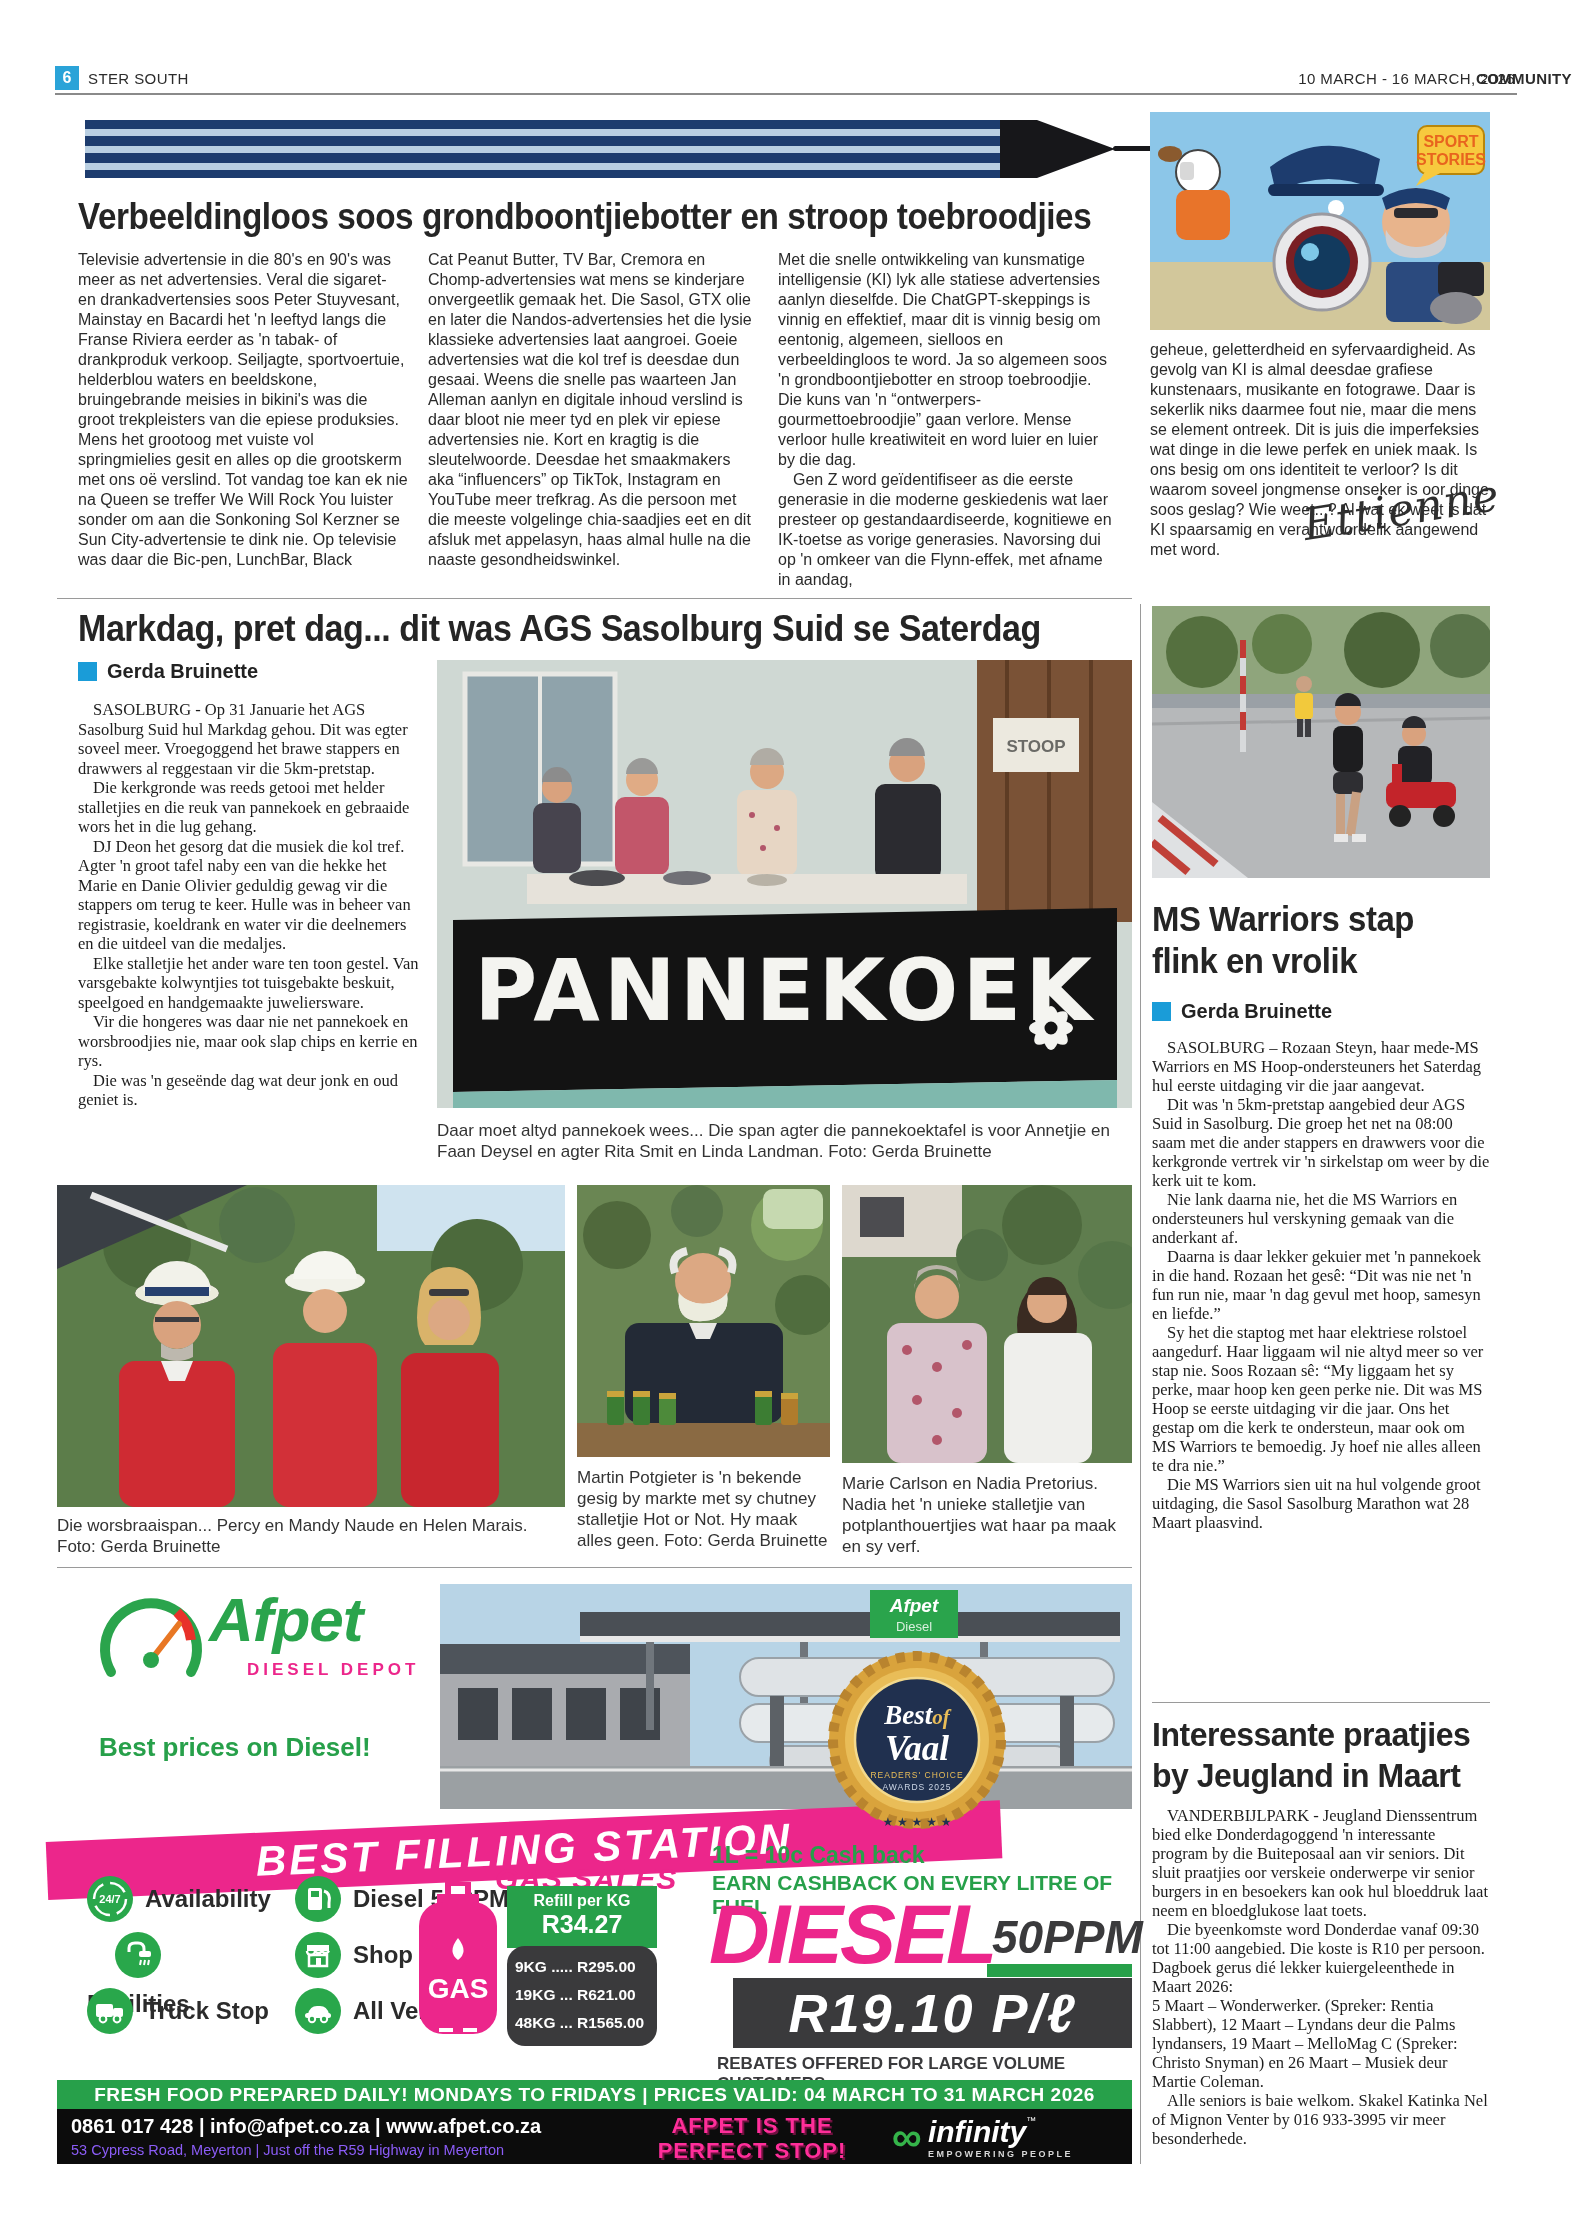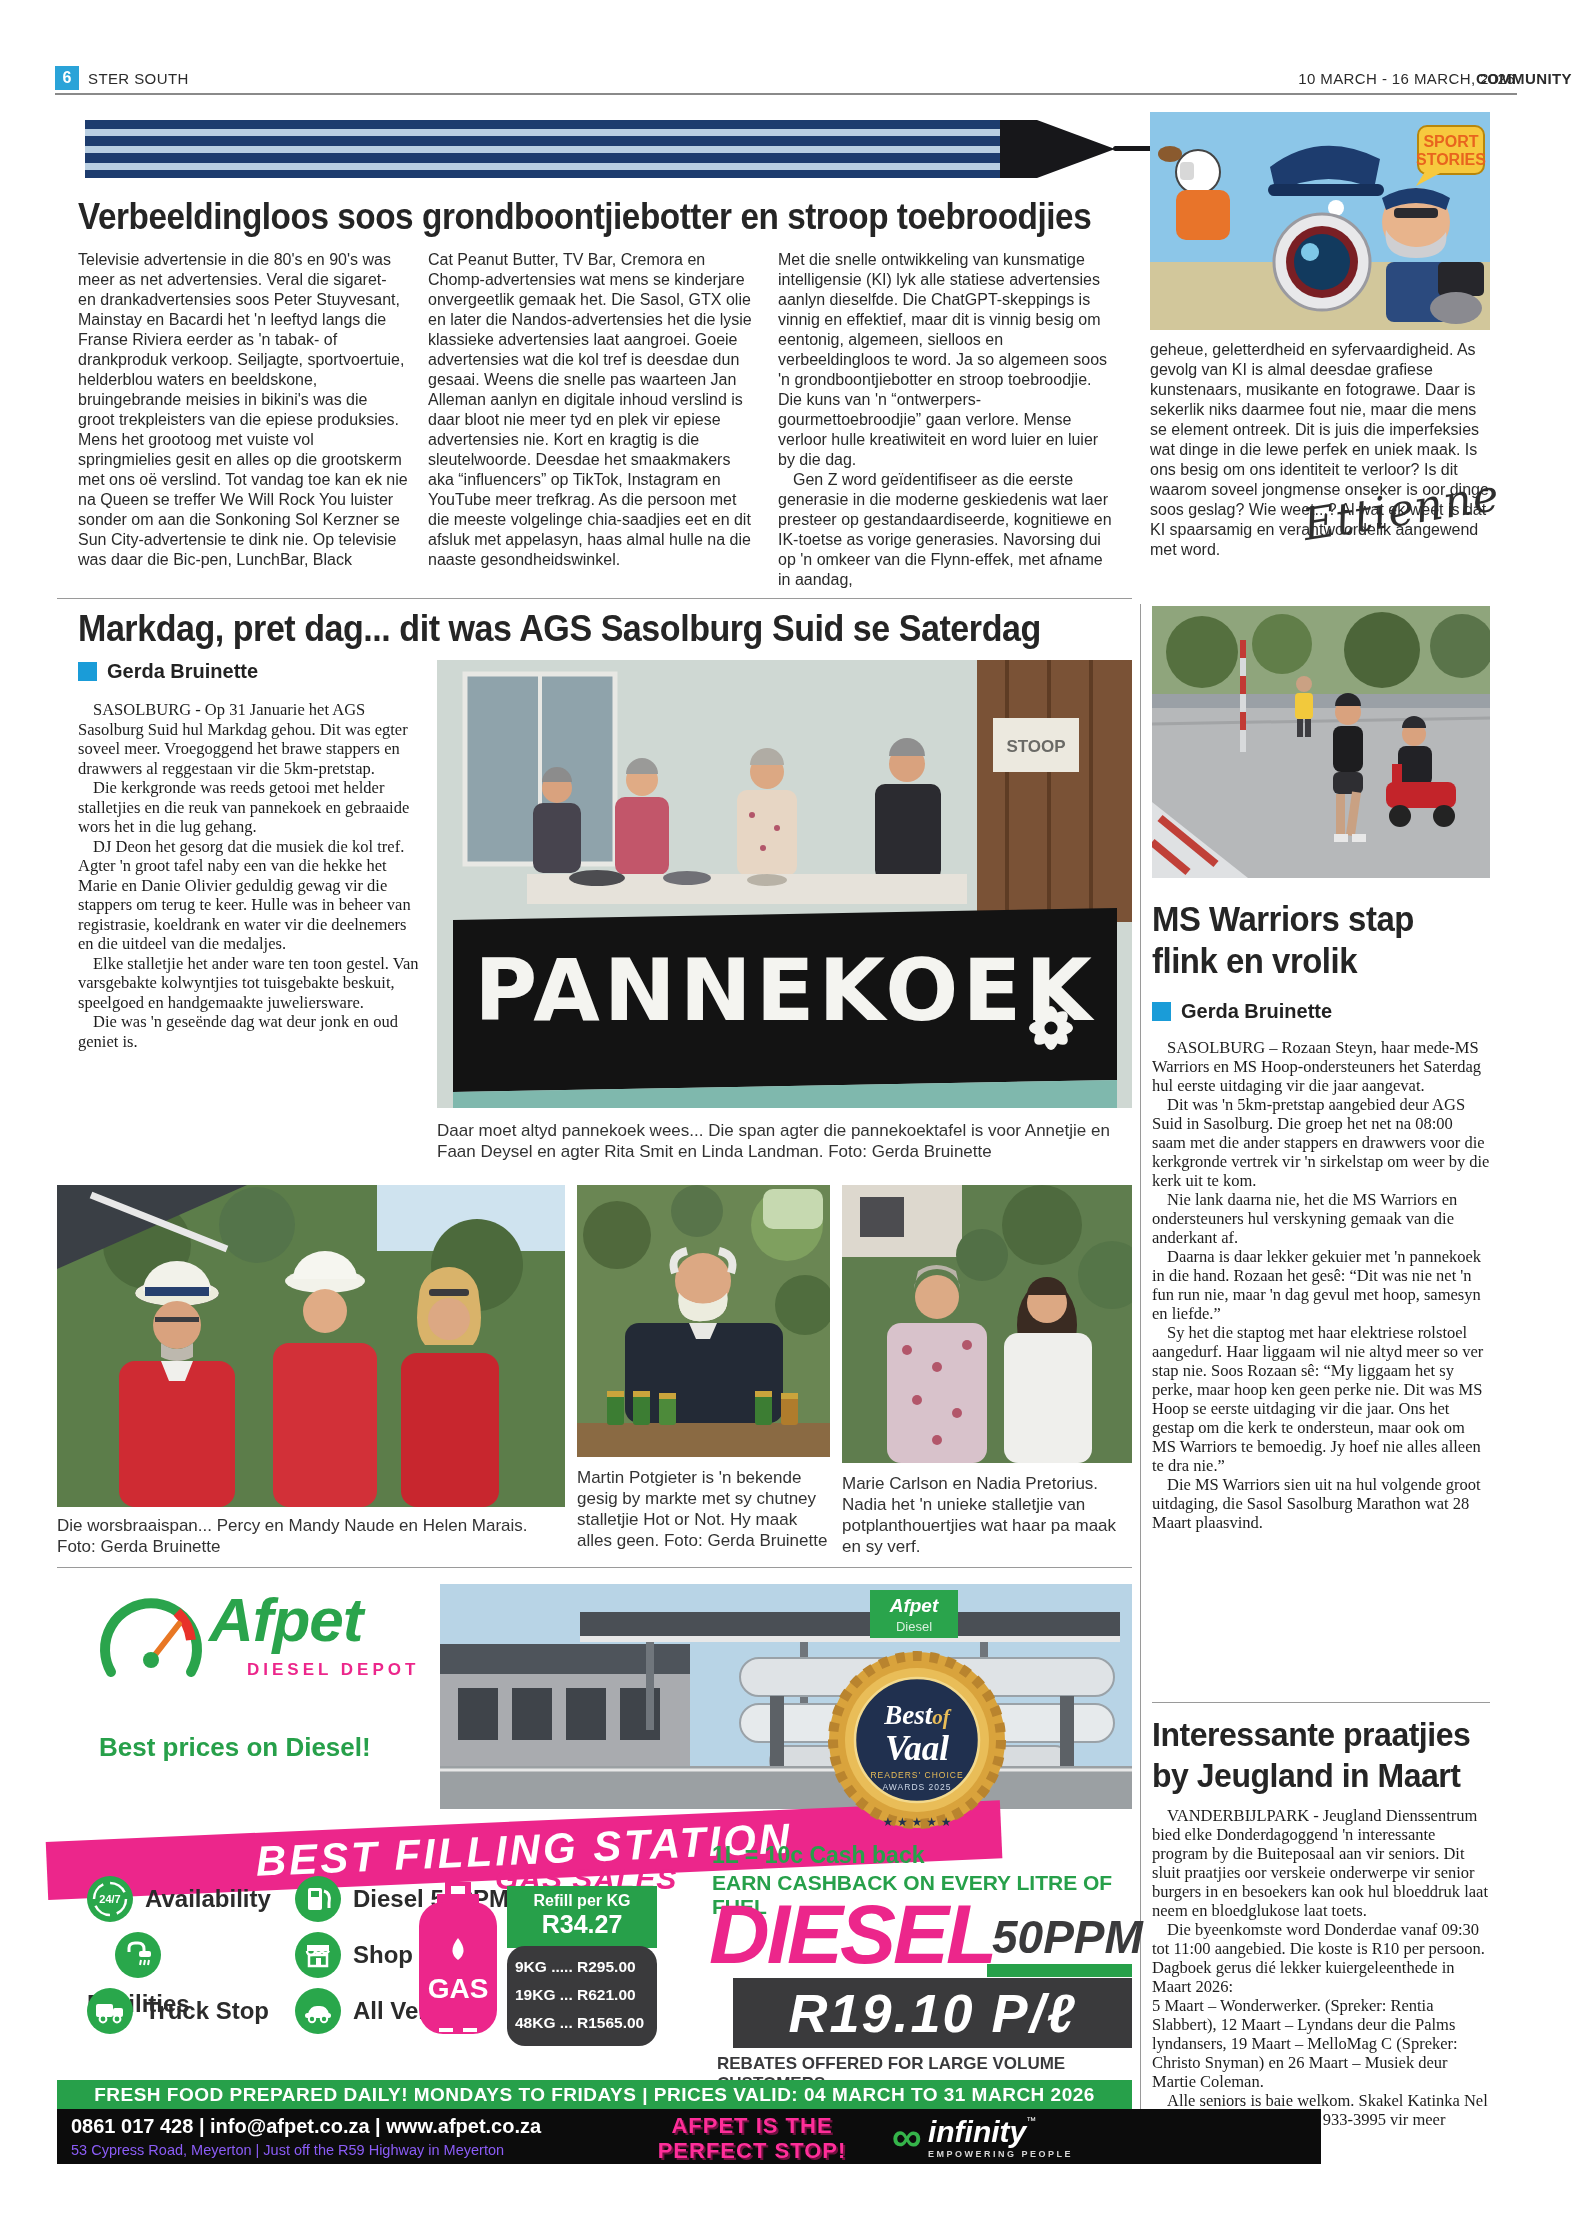--- a/index.html
+++ b/index.html
@@ -127,20 +127,21 @@
   <div class="abs headline h1b" style="left:78px;top:608px;width:1160px;">Markdag, pret dag... dit was AGS Sasolburg Suid se Saterdag</div>
   <div class="abs byline" style="left:78px;top:660px;">
     <span class="sq"></span>
     <span>Gerda Bruinette</span>
   </div>
   <div class="abs body-serif" style="left:78px;top:700px;width:345px;">
     <p>SASOLBURG - Op 31 Januarie het AGS Sasolburg Suid hul Markdag gehou. Dit was egter soveel meer. Vroegoggend het brawe stappers en drawwers al reggestaan vir die 5km-pretstap.</p>
     <p>Die kerkgronde was reeds getooi met helder stalletjies en die reuk van pannekoek en gebraaide wors het in die lug gehang.</p>
     <p>DJ Deon het gesorg dat die musiek die kol tref. Agter 'n groot tafel naby een van die hekke het Marie en Danie Olivier geduldig gewag vir die stappers om terug te keer. Hulle was in beheer van registrasie, koeldrank en water vir die deelnemers en die uitdeel van die medaljes.</p>
     <p>Elke stalletjie het ander ware ten toon gestel. Van varsgebakte kolwyntjies tot tuisgebakte beskuit, speelgoed en handgemaakte juweliersware.</p>
+    <p>Vir die hongeres was daar nie net pannekoek en worsbroodjies nie, maar ook slap chips en kerrie en rys.</p>
     <p>Die was 'n geseënde dag wat deur jonk en oud geniet is.</p>
   </div>
 
   <svg class="abs" style="left:437px;top:660px;" width="695" height="448" viewBox="0 0 695 448">
     <rect width="695" height="448" fill="#cfd8d3"></rect>
     <rect x="28" y="14" width="150" height="190" fill="#8fa3ab" stroke="#e8e8e4" stroke-width="5"></rect>
     <line x1="103" y1="14" x2="103" y2="204" stroke="#e8e8e4" stroke-width="4"></line>
     <rect x="540" y="0" width="155" height="262" fill="#7a5236"></rect>
     <line x1="570" y1="0" x2="570" y2="262" stroke="#5e3c24" stroke-width="4"></line>
     <line x1="612" y1="0" x2="612" y2="262" stroke="#5e3c24" stroke-width="4"></line>
@@ -479,21 +480,21 @@
     <div class="abs" style="left:930px;top:384px;width:145px;height:13px;background:#27a04a;"></div>
     <div class="abs price-box" style="left:676px;top:398px;width:399px;height:70px;">
       <span>R19.10 P/ℓ</span>
     </div>
     <div class="abs rebates" style="left:660px;top:474px;">REBATES OFFERED FOR LARGE VOLUME CUSTOMERS</div>
 
     <div class="abs fresh-bar" style="left:0;top:500px;width:1075px;height:29px;">
       <span>FRESH FOOD PREPARED DAILY! MONDAYS TO FRIDAYS  |  PRICES VALID: 04 MARCH TO 31 MARCH 2026</span>
     </div>
 
-    <div class="abs black-bar" style="left:0;top:529px;width:1264px;height:55px;">
+    <div class="abs black-bar" style="left:0;top:529px;width:1075px;height:55px;">
       <div class="abs contact" style="left:14px;top:6px;">0861 017 428 | info@afpet.co.za | www.afpet.co.za</div>
       <div class="abs address" style="left:14px;top:33px;">53 Cypress Road, Meyerton | Just off the R59 Highway in Meyerton</div>
       <div class="abs slogan" style="left:575px;top:4px;width:240px;">
         <div>AFPET IS THE</div>
         <div>PERFECT STOP!</div>
       </div>
       <div class="abs" style="left:835px;top:6px;display:flex;align-items:center;gap:6px;">
         <span class="inf-sym">∞</span>
         <span>
           <span class="inf-word">infinity</span><span style="color:#fff;font-size:10px;vertical-align:top;">™</span>

